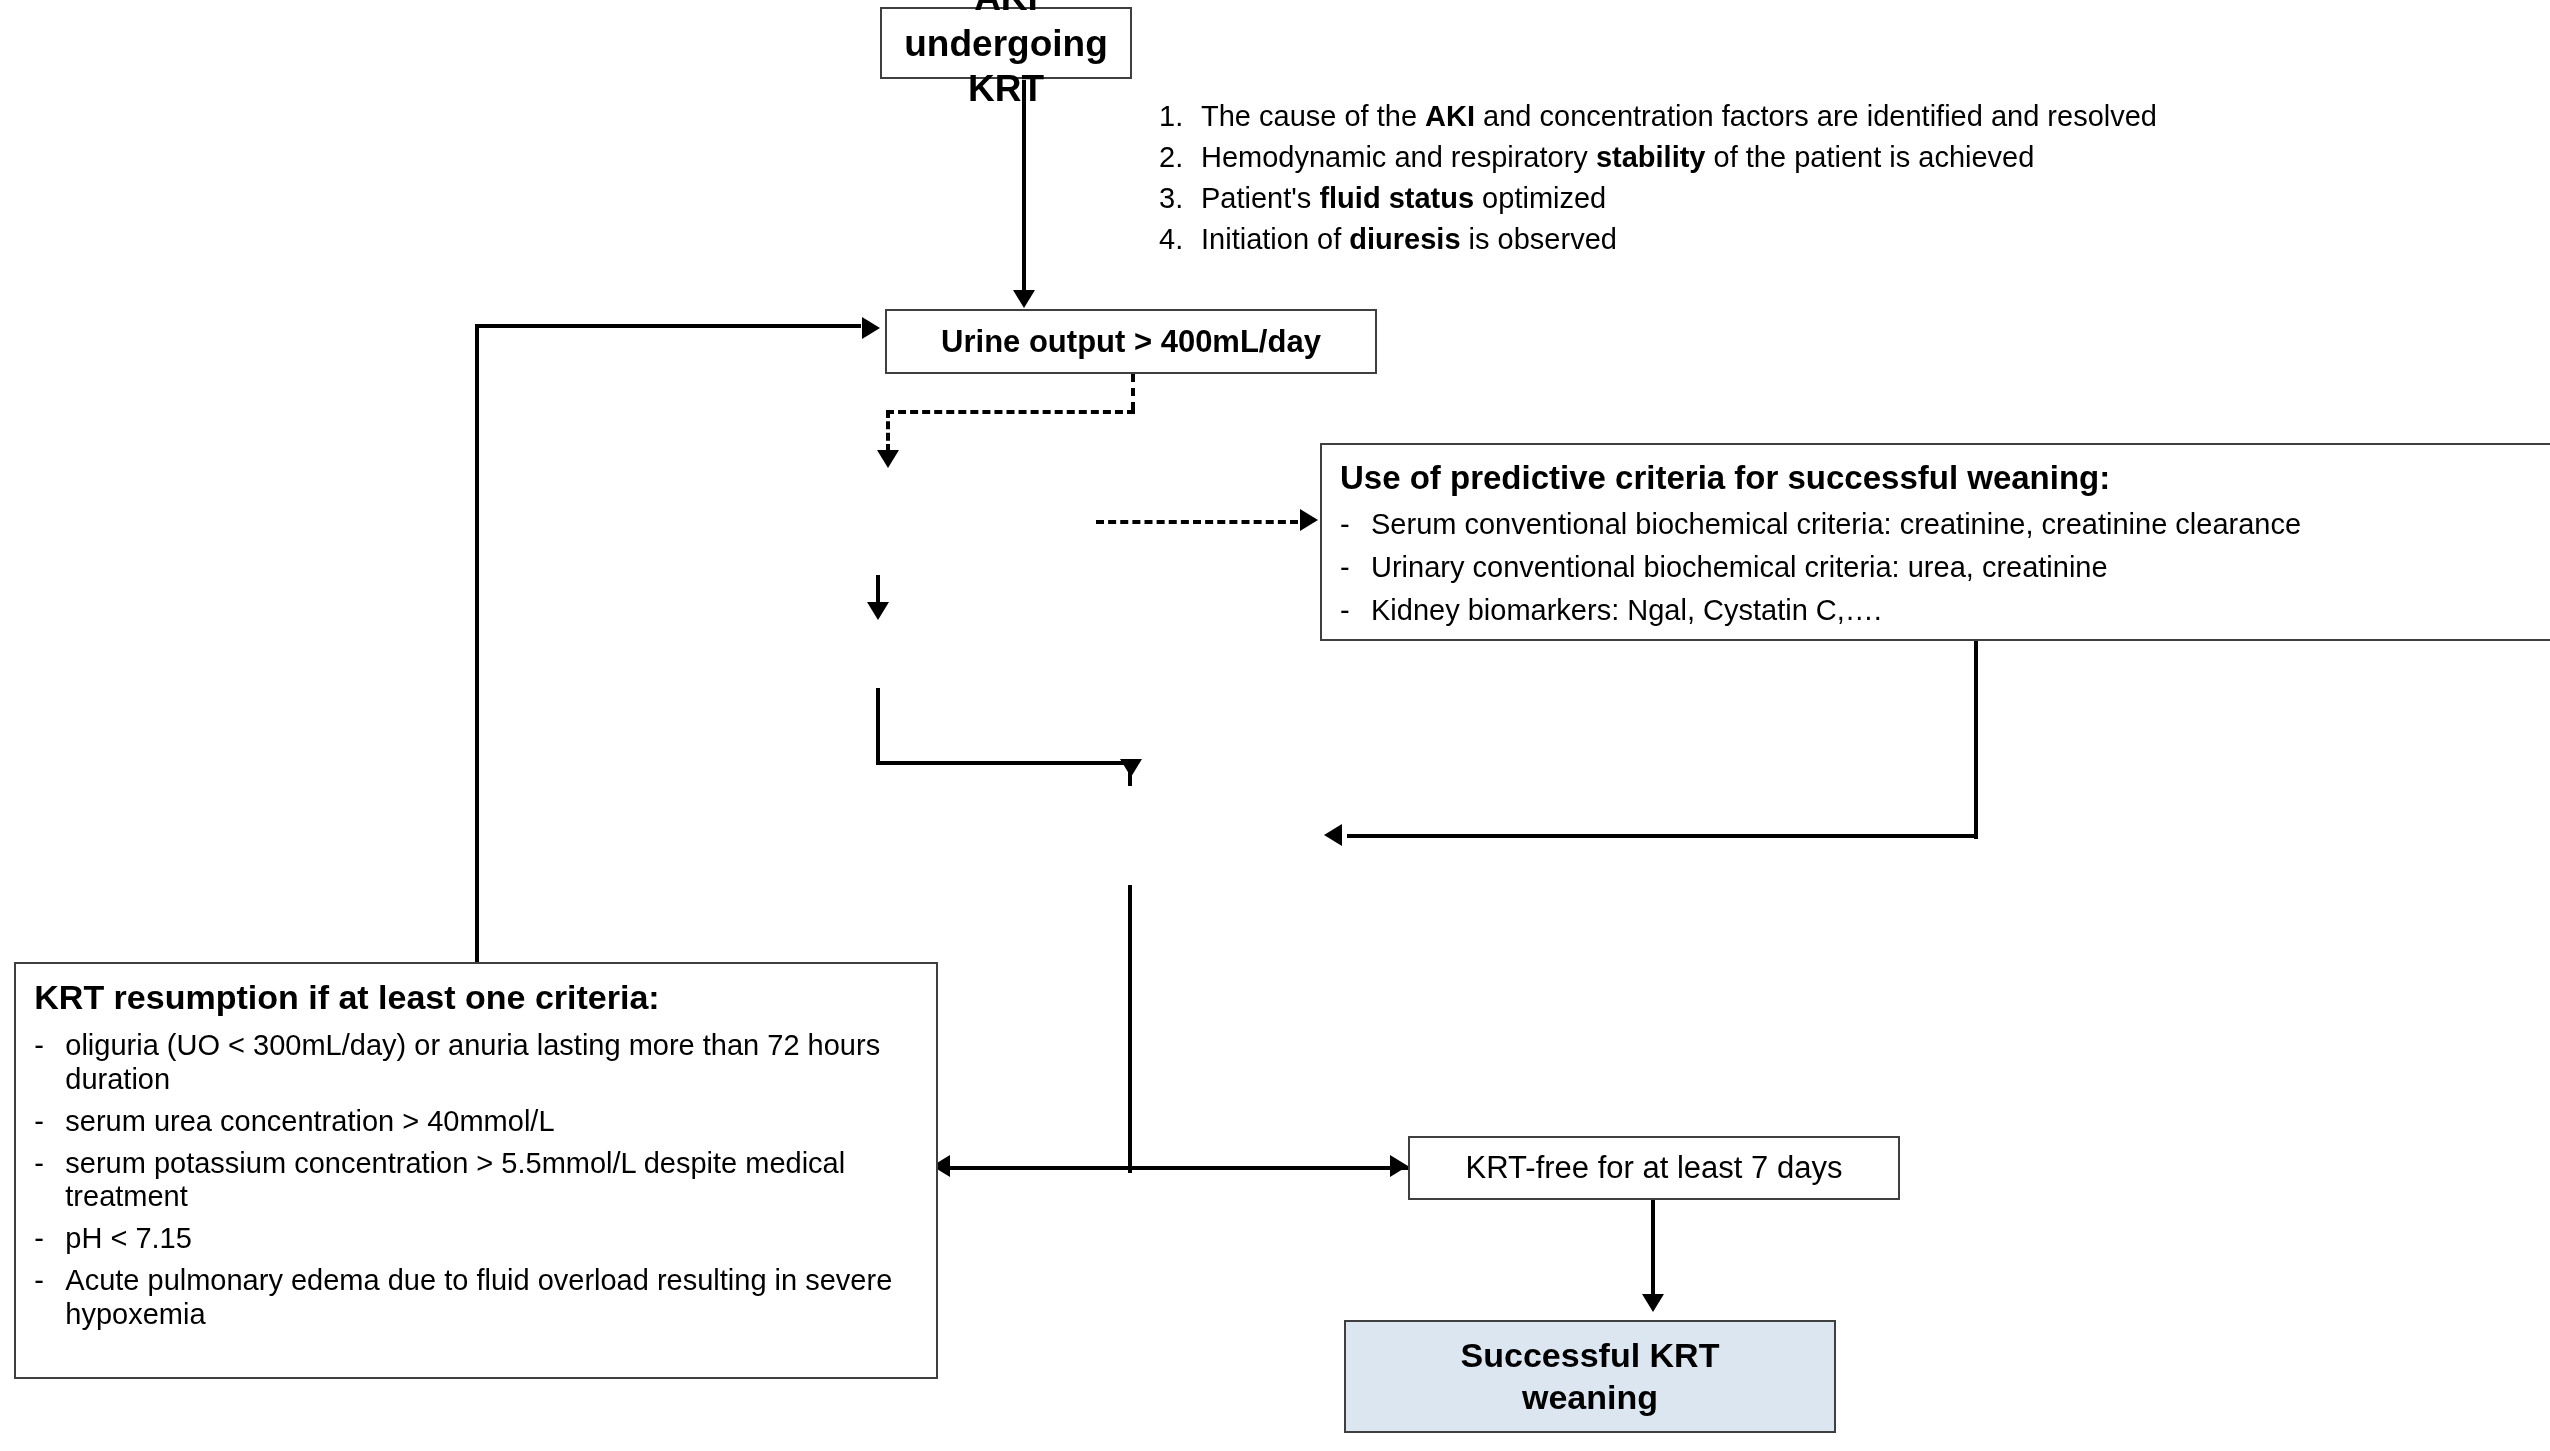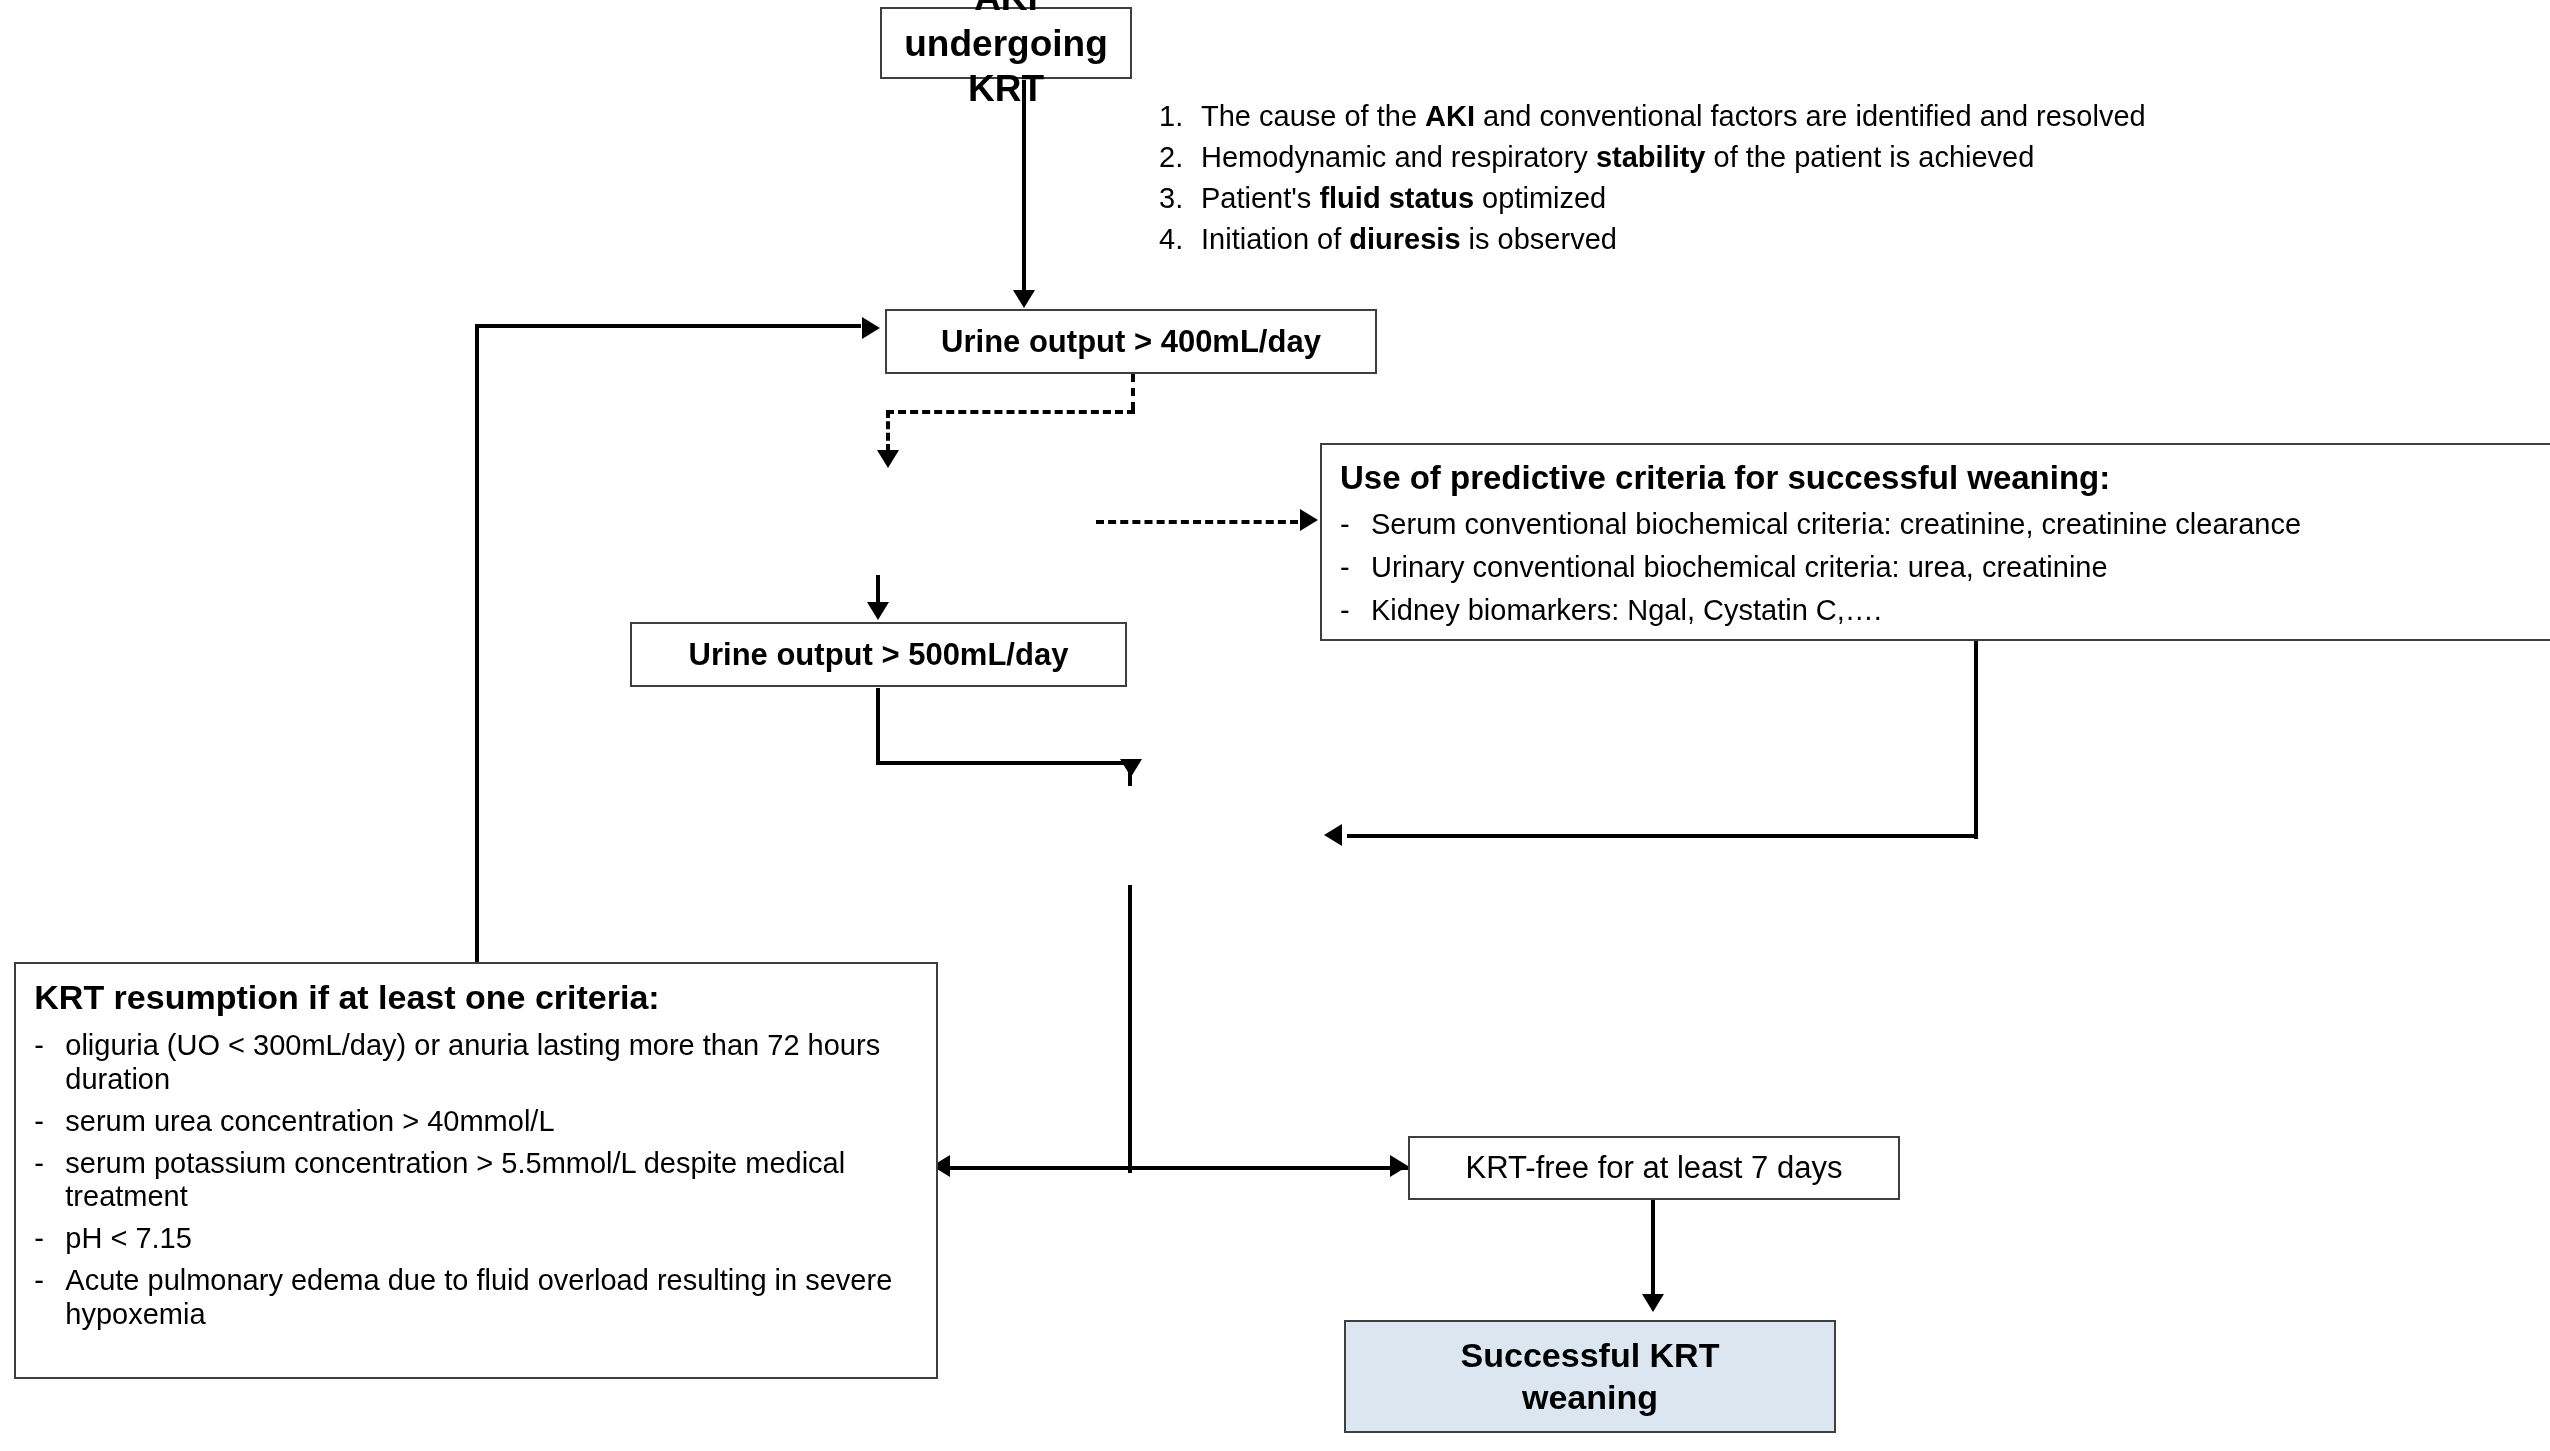--- a/index.html
+++ b/index.html
@@ -147,21 +147,21 @@
   <div class="ln v" style="left:1651px; top:1200px; height:96px;"></div>
   <div class="ah down" style="left:1642px; top:1294px;"></div>
 
   <div class="node" id="node-aki">
     <span>AKI undergoing KRT</span>
   </div>
 
   <ol id="top-list" style="list-style:none; margin:0; padding:0;">
     <li class="li">
       <span class="num">1.</span>
-      <span><span>The cause of the </span><b>AKI</b><span> and conventional factors are identified and resolved</span></span>
+      <span><span>The cause of the </span><b>AKI</b><span> and concentration factors are identified and resolved</span></span>
     </li>
     <li class="li">
       <span class="num">2.</span>
       <span><span>Hemodynamic and respiratory </span><b>stability</b><span> of the patient is achieved</span></span>
     </li>
     <li class="li">
       <span class="num">3.</span>
       <span><span>Patient's </span><b>fluid status</b><span> optimized</span></span>
     </li>
     <li class="li">
@@ -184,23 +184,20 @@
     <div class="bul">
       <span class="dash">-</span>
       <span class="btxt">Urinary conventional biochemical criteria: urea, creatinine</span>
     </div>
     <div class="bul">
       <span class="dash">-</span>
       <span class="btxt">Kidney biomarkers: Ngal, Cystatin C,….</span>
     </div>
   </div>
 
-  <div class="node" id="node-uo500">
-    <span>Urine output &gt; 500mL/day</span>
-  </div>
 
 
   <div class="node left-text rich" id="node-resume">
     <div class="title">KRT resumption if at least one criteria:</div>
     <div class="bul">
       <span class="dash">-</span>
       <span class="btxt">oliguria (UO &lt; 300mL/day) or anuria lasting more than 72 hours duration</span>
     </div>
     <div class="bul">
       <span class="dash">-</span>

